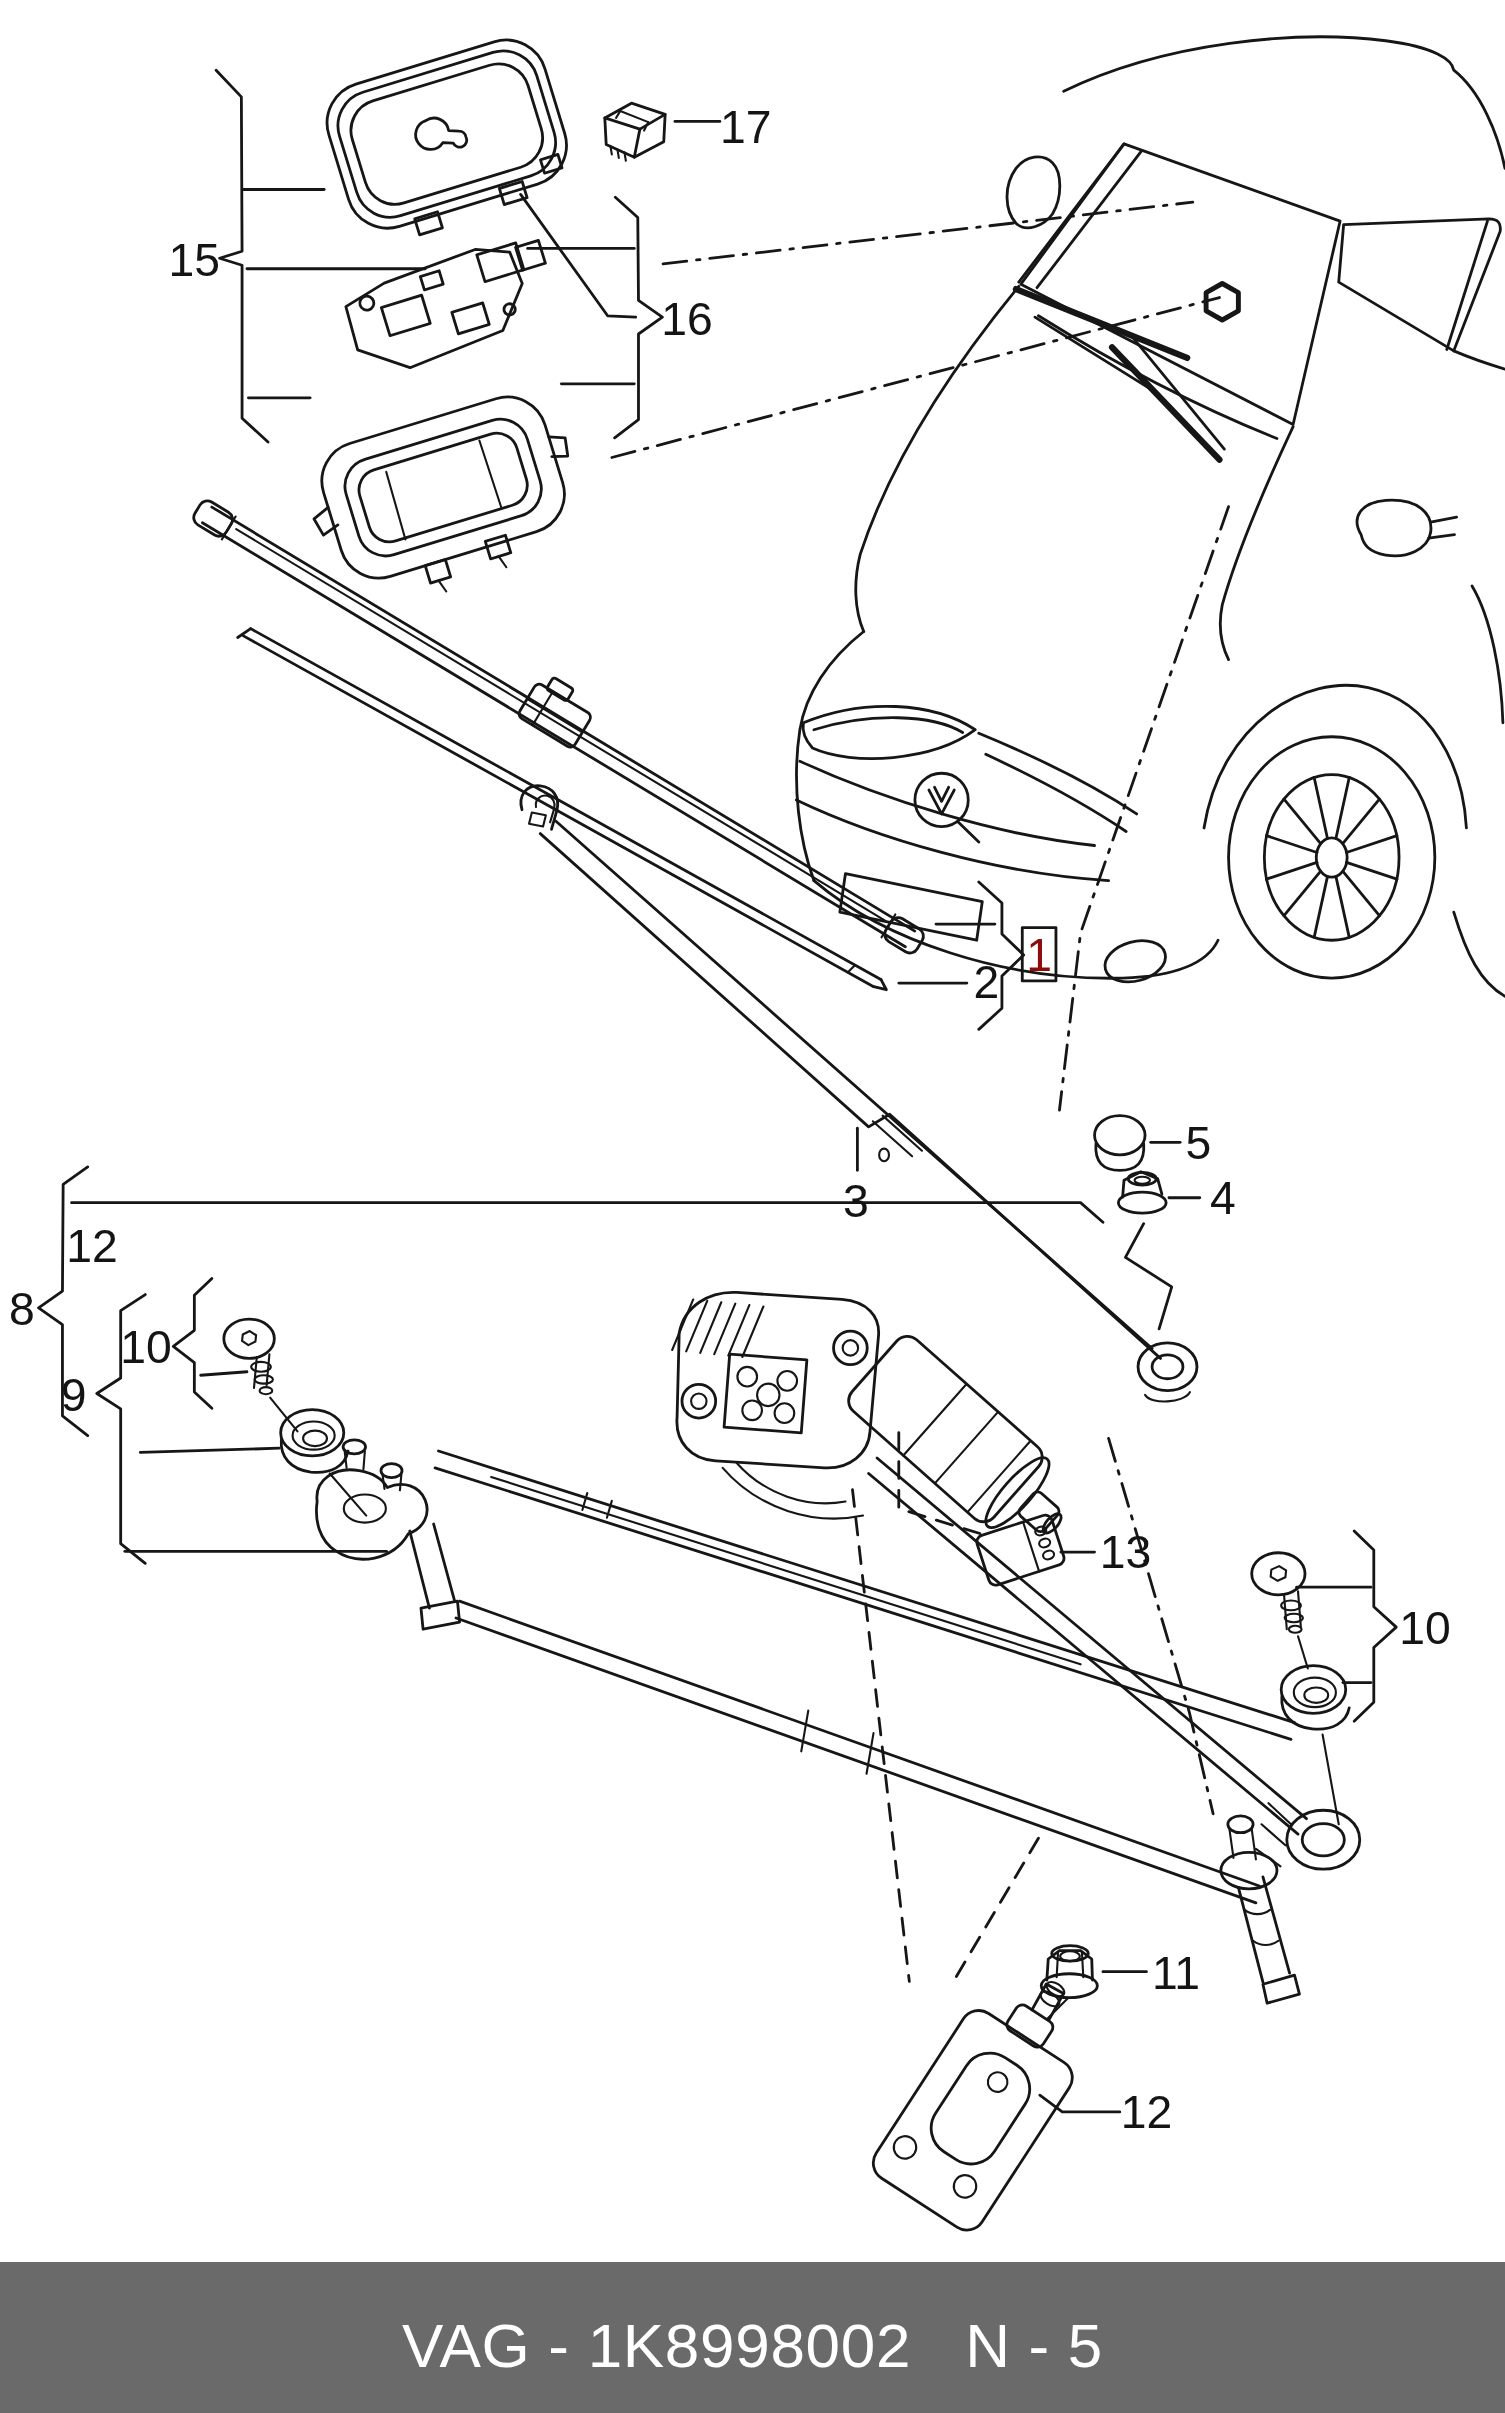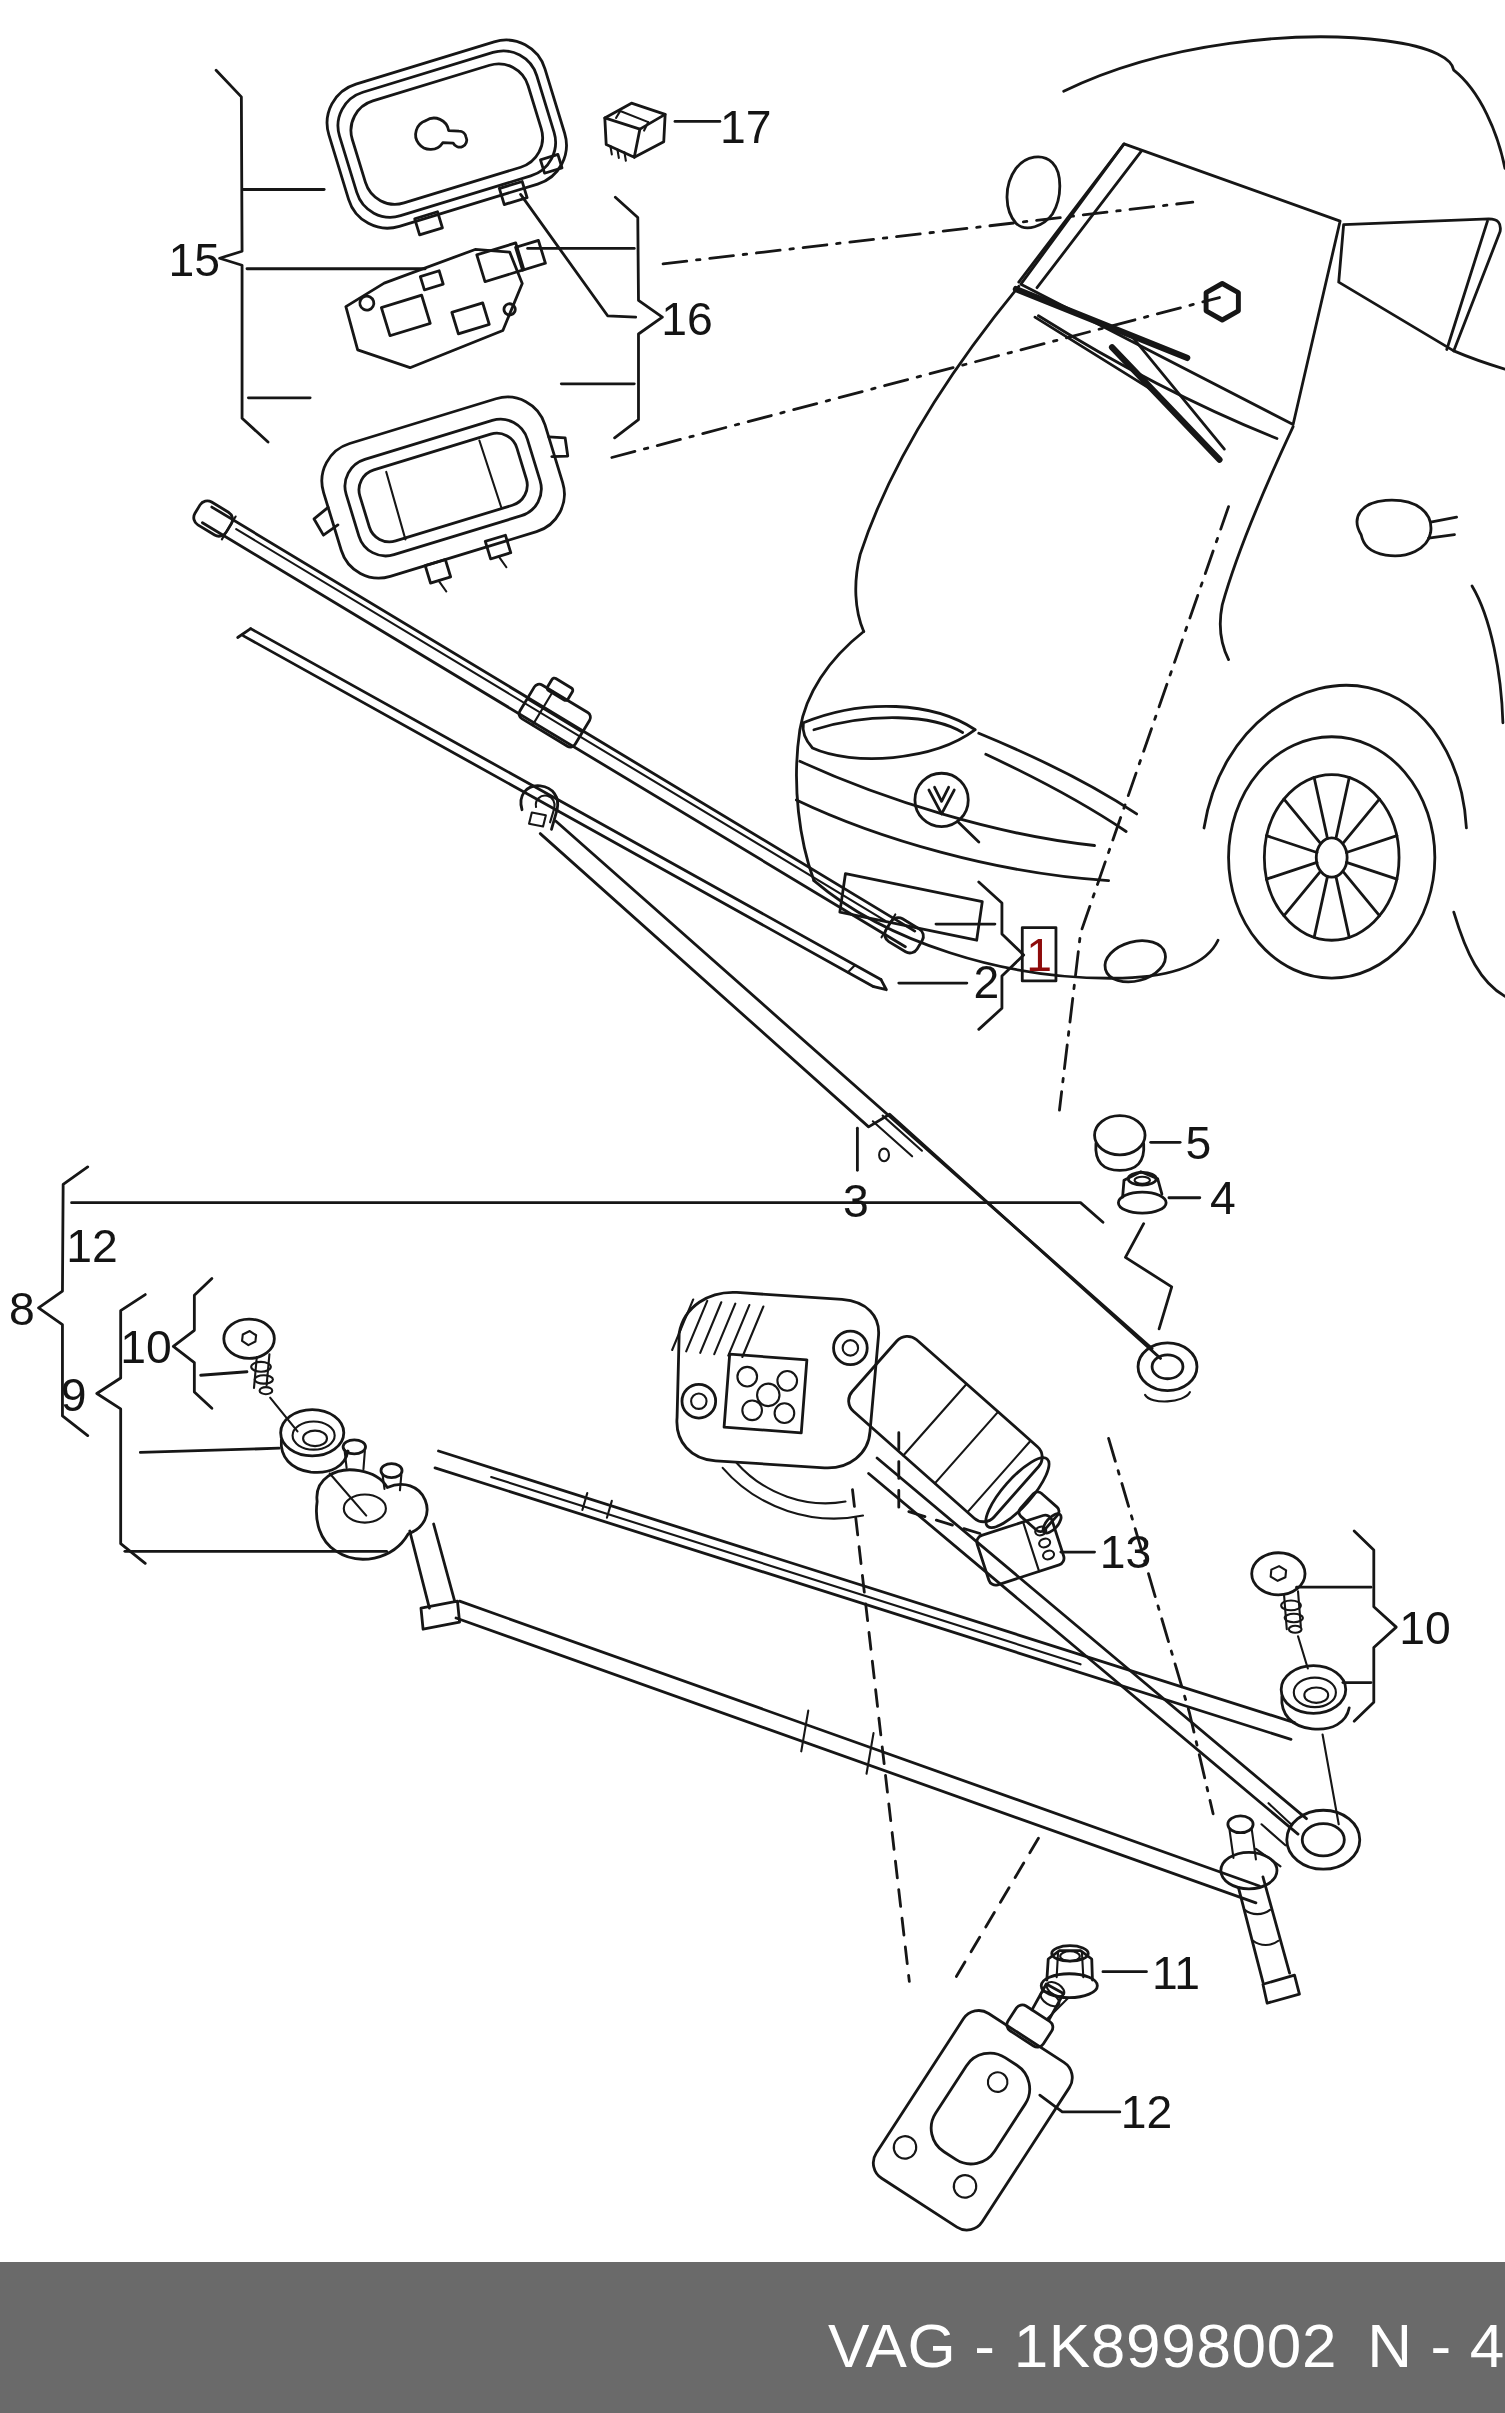--- a/index.html
+++ b/index.html
@@ -13,21 +13,21 @@
     fill:none;stroke:#161616;stroke-width:4;stroke-linecap:round;stroke-linejoin:round;
   }
   svg .thin{stroke-width:3;}
   svg .bold{stroke-width:9;}
   svg .hex{stroke-width:7;}
   svg .dd{stroke-dasharray:34 14 5 14;}
   svg .dash{stroke-dasharray:24 17;}
   svg .callout-text{stroke:none;font-family:"Liberation Sans",sans-serif;font-size:66px;}
   .footer{
     position:absolute;left:0;top:2262px;width:1505px;height:152px;
-    display:flex;align-items:center;justify-content:flex-end;gap:30px;
+    display:flex;align-items:center;justify-content:center;gap:54px;
     padding-top:15px;box-sizing:border-box;
   }
   .footer span{
     color:#ffffff;font-size:62px;letter-spacing:0.7px;white-space:pre;
     font-family:"Liberation Sans",sans-serif;
   }
 </style>
 </head>
 <body>
 
@@ -339,17 +339,17 @@
         <text x="105" y="1988" class="callout-text" text-anchor="middle" dominant-baseline="central" fill="#141414">9</text>
         <text x="1604" y="2212" class="callout-text" text-anchor="middle" dominant-baseline="central" fill="#141414">13</text>
         <text x="2031" y="2320" class="callout-text" text-anchor="middle" dominant-baseline="central" fill="#141414">10</text>
         <text x="1676" y="2812" class="callout-text" text-anchor="middle" dominant-baseline="central" fill="#141414">11</text>
         <text x="1634" y="3010" class="callout-text" text-anchor="middle" dominant-baseline="central" fill="#141414">12</text>
       </g>
 </svg>
 
   <div class="footer" id="footer-bar" style="background: rgb(106, 106, 106);">
     <span style="color: rgb(255, 255, 255);">VAG - 1K8998002</span>
-    <span style="color: rgb(255, 255, 255);">N - 4</span>
+    <span style="color: rgb(255, 255, 255);">N - 5</span>
   </div>
 
 </div>
 
 
 </body></html>

